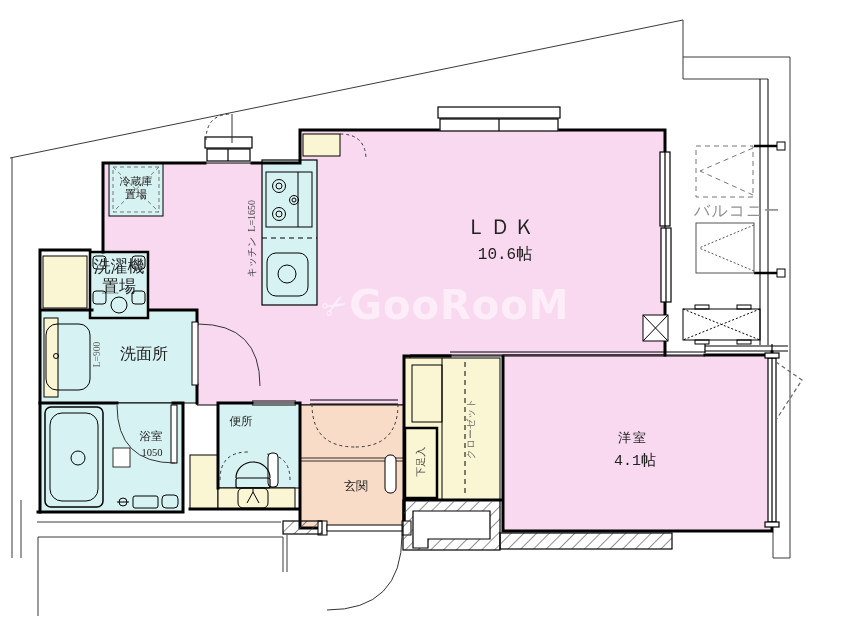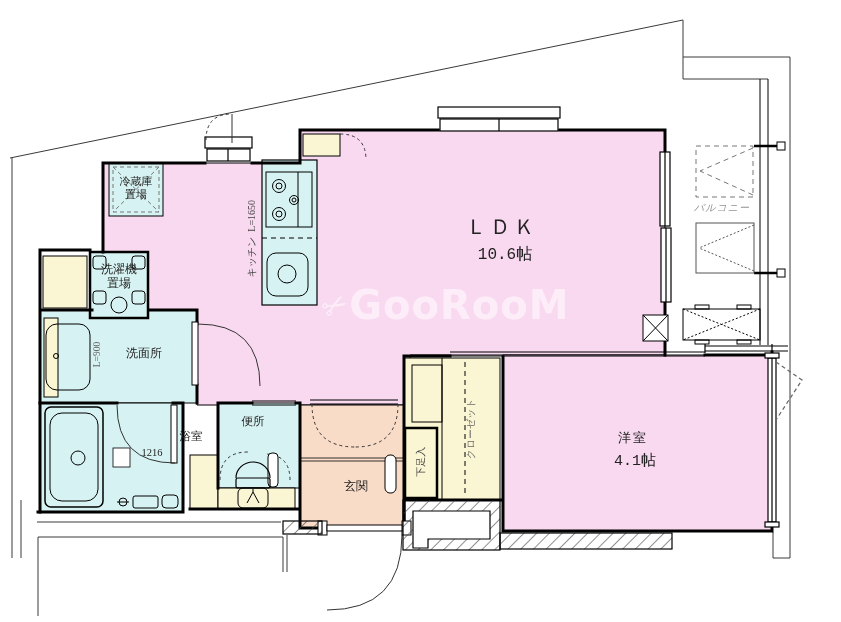--- a/index.html
+++ b/index.html
@@ -11,22 +11,22 @@
         font-family:"Liberation Serif","DejaVu Serif",serif;}
   #plan svg{position:absolute;left:0;top:0;}
   .rm-pink{fill:var(--c-room_pink);}
   .rm-salmon{fill:var(--c-room_salmon);}
   .rm-cyan{fill:var(--c-room_cyan);}
   .rm-cream{fill:var(--c-room_cream);}
   .lbl{position:absolute;transform:translate(-50%,-50%);color:#222;white-space:nowrap;
        text-align:center;line-height:1.15;}
   .lbl.v{transform:rotate(-90deg);transform-origin:center;}
   .gray{color:#6a6a6a;}
-  .balcony-lbl{position:absolute;color:var(--c-balcony_text);font-style:italic;
-       letter-spacing:1px;font-size:10px;white-space:nowrap;}
+  .balcony-lbl{position:absolute;color:var(--c-balcony_text);
+       letter-spacing:1px;font-size:16px;white-space:nowrap;}
   #watermark{position:absolute;left:322px;top:282px;display:flex;align-items:center;gap:2px;
        color:var(--c-watermark);opacity:.55;font-family:"DejaVu Sans","Liberation Sans",sans-serif;
        pointer-events:none;}
   #watermark .scissors{font-size:30px;transform:rotate(-30deg);display:inline-block;}
   #watermark .wm-text{font-size:40px;font-weight:bold;letter-spacing:1px;}
   .two-line span{display:block;}
 </style>
 </head>
 <body>
 
@@ -276,33 +276,33 @@
 </svg>
 
 <div class="lbl" style="left:502px;top:227px;font-size:21px;letter-spacing:3px;">ＬＤＫ</div>
 <div class="lbl" style="left:505px;top:255px;font-size:16px;font-family:Liberation Mono, monospace;">10.6帖</div>
 
 <div class="lbl" style="left:633px;top:438px;font-size:13px;letter-spacing:2px;">洋室</div>
 <div class="lbl" style="left:635px;top:462px;font-size:15px;font-family:Liberation Mono, monospace;">4.1帖</div>
 
 <div class="lbl" style="left:356px;top:487px;font-size:12px;">玄関</div>
 
-<div class="lbl" style="left:144px;top:354px;font-size:12px;">洗面所</div>
-
-<div class="lbl" style="left:151px;top:437px;font-size:11.5px;margin-left:40px;">浴室</div>
-<div class="lbl" style="left:152px;top:453px;font-size:10.5px;">1216</div>
-
-<div class="lbl" style="left:253px;top:422px;font-size:11.5px;">便所</div>
+<div class="lbl" style="left:144px;top:354px;font-size:16px;">洗面所</div>
+
+<div class="lbl" style="left:151px;top:437px;font-size:11.5px;">浴室</div>
+<div class="lbl" style="left:152px;top:453px;font-size:10.5px;">1050</div>
+
+<div class="lbl" style="left:241px;top:422px;font-size:11.5px;">便所</div>
 
 <div class="lbl two-line" style="left:136px;top:188px;font-size:11px;text-align:center;">
   <span>冷蔵庫</span>
   <span>置場</span>
 </div>
 
-<div class="lbl two-line" style="left:119px;top:277px;font-size:12px;">
+<div class="lbl two-line" style="left:119px;top:277px;font-size:17px;">
   <span>洗濯機</span>
   <span>置場</span>
 </div>
 
 <div class="balcony-lbl" style="left:694px;top:201px;">バルコニー</div>
 
 <div class="lbl v" style="left:192px;top:233px;width:120px;font-size:10px;color:#444;">
   <span>キッチン</span>&nbsp;&nbsp;<span>L=1650</span>
 </div>
 

